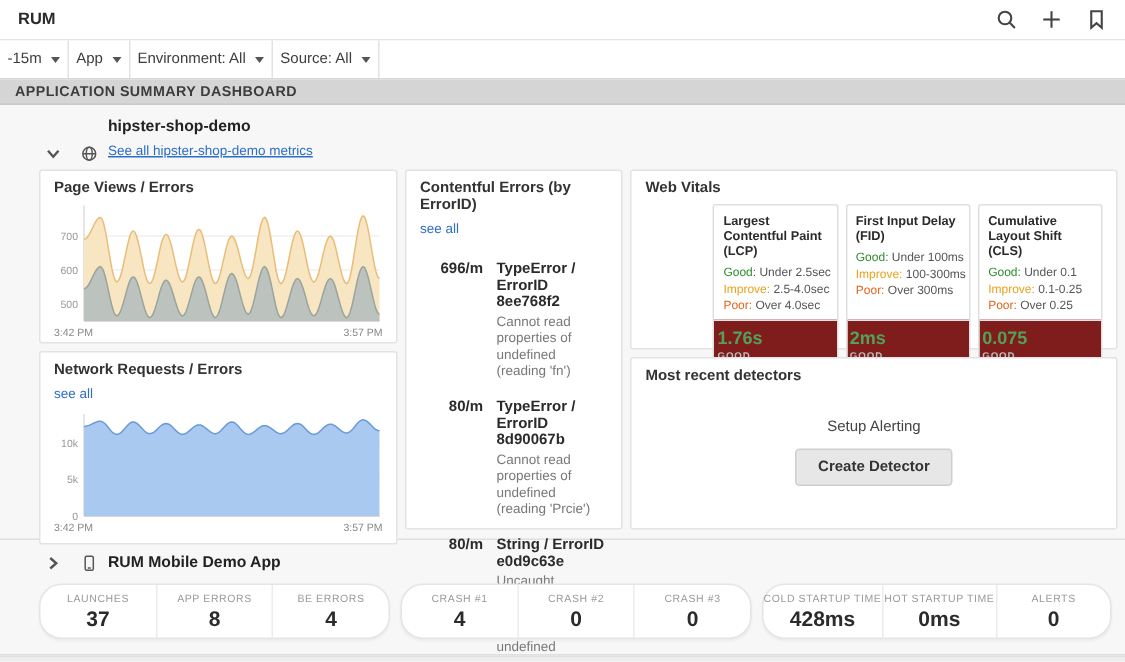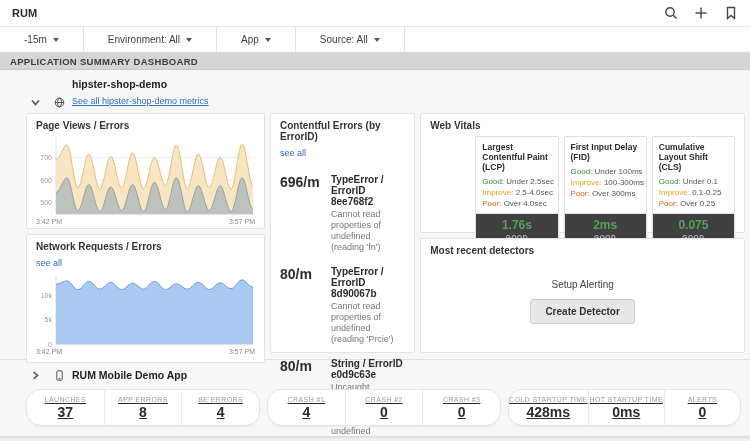--- a/index.html
+++ b/index.html
@@ -9,21 +9,21 @@
   
   .topbar { height:27px; background:#fff; border-bottom:1px solid #e4e4e4;
     display:flex; align-items:center; justify-content:space-between; padding:0 12px; }
   .topbar-title { font-size:11px; font-weight:bold; color:#2b2b2b; }
   .topbar-icons { display:flex; align-items:center; gap:16px; }
   .tb-icon { width:14px; height:14px; display:inline-flex; cursor:pointer; }
   .tb-icon svg { width:14px; height:14px; stroke:#444; fill:none; stroke-width:1.4; }
 
   
   .filterbar { height:26px; background:#fff; border-bottom:1px solid #d9d9d9; display:flex; }
-  .filter { display:flex; align-items:center; gap:6px; padding:0 24px;
+  .filter { display:flex; align-items:center; gap:6px; padding:0 5px;
     border-right:1px solid #e2e2e2; font-size:10px; color:#3d3d3d; cursor:pointer; }
   .caret { width:0; height:0; border-left:3.5px solid transparent;
     border-right:3.5px solid transparent; border-top:4px solid #555; }
 
   
   .dash-header { height:17px; background:#d5d5d5; border-bottom:1px solid #c8c8c8;
     font-size:9.5px; font-weight:bold; color:#3c3c3c; letter-spacing:.3px;
     display:flex; align-items:center; padding-left:10px; }
 
   
@@ -48,51 +48,51 @@
   .see-all { font-size:9px; color:#2c6fc4; cursor:pointer; display:inline-block; }
 
   .chart-card-1 { height:116px; }
   .chart-card-2 { flex:1; }
   .chart-card svg { display:block; margin-top:2px; }
 
   
   .js-errors { height:100%; }
   .err-list { margin-top:14px; display:flex; flex-direction:column; gap:13px; }
   .err-item { display:flex; }
-  .err-rate { width:42px; font-size:14px; font-weight:bold; color:#2b2b2b; flex:none; margin-right:9px; }
+  .err-rate { width:42px; text-align:right; font-size:10px; font-weight:bold; color:#2b2b2b; flex:none; margin-right:9px; }
   .err-title { font-size:10px; font-weight:bold; color:#2b2b2b; }
   .err-desc { font-size:9px; color:#787878; margin-top:2px; line-height:11px; }
 
   
   .vitals-card { height:120px; }
   .vitals-row { display:flex; gap:5px; margin-top:5px;padding-left:45px; }
   .vital { flex:1; border:1px solid #e0e0e0; border-radius:2px; background:#fff;
     display:flex; flex-direction:column; overflow:hidden; }
   .vital-head { padding:5px 6px 4px; flex:1; }
   .vital-title { font-size:8.5px; font-weight:bold; color:#2b2b2b; line-height:10px; margin-bottom:4px; }
   .vital-row { font-size:8px; line-height:11px; color:#555; white-space:nowrap; }
   .lbl.good { color:#2e8b2e; }
   .lbl.improve { color:#e9a21b;text-align:center; }
   .lbl.poor { color:#e0641c;margin-top:27px; }
-  .vital-foot { border-top:1px solid #e3e3e3; background:#404040; text-align:center; padding:4px 2px 5px; }
+  .vital-foot { border-top:1px solid #e3e3e3; background:#7f1d1d; padding:4px 2px 5px; }
   .vital-value { font-size:12px; font-weight:bold; color:#53a158; }
   .vital-status { font-size:6.5px; color:#bdbdbd; font-weight:bold; letter-spacing:.6px; margin-top:2px; }
 
   
   .detectors-card { flex:1; display:flex; flex-direction:column; }
   .detector-center { flex:1; display:flex; flex-direction:column; align-items:center; justify-content:center; gap:9px; }
   .setup-text { font-size:10px; color:#444; }
   .create-btn { font-family:inherit; font-size:10px; font-weight:bold; color:#333;
     background:#e7e7e7; border:1px solid #cfcfcf; border-radius:3px; padding:6px 14px; cursor:pointer; }
 
   
   .mobile-section { padding:2px 0 10px; border-bottom:1px solid #e0e0e0; }
   .metrics-row { display:flex; gap:7px; padding:2px 9px 0 26px; }
   .metric-card { background:#fff; border:1px solid #e5e5e5; border-radius:15px;
-    box-shadow:0 1px 2px rgba(0,0,0,.05); display:flex; height:37px;text-decoration:underline; }
+    box-shadow:0 1px 2px rgba(0,0,0,.05); display:flex; height:37px; }
   .mc-a, .mc-b { width:234px; }
   .mc-c { width:233px; }
   .metric-cell { flex:1; border-right:1px solid #ececec; display:flex; flex-direction:column;
     align-items:center; justify-content:center; padding:3px 0; }
   .metric-cell:last-child { border-right:none; }
   .metric-label { font-size:7px; color:#9a9a9a; letter-spacing:.4px; white-space:nowrap; }
   .metric-value { font-size:14px; font-weight:bold; color:#2b2b2b; margin-top:1px; }
 
   .footer-strip { height:16px; background:#eeeeee; border-top:1px solid #e0e0e0; }
 </style>
@@ -121,25 +121,25 @@
     </span>
   </div>
 </header>
 
 <div class="filterbar">
   <div class="filter">
     <span>-15m</span>
     <span class="caret"></span>
   </div>
   <div class="filter">
+    <span>App</span>
+    <span class="caret"></span>
+  </div>
+  <div class="filter">
     <span>Environment: All</span>
-    <span class="caret"></span>
-  </div>
-  <div class="filter">
-    <span>App</span>
     <span class="caret"></span>
   </div>
   <div class="filter">
     <span>Source: All</span>
     <span class="caret"></span>
   </div>
 </div>
 
 <div class="dash-header">APPLICATION SUMMARY DASHBOARD</div>
 

